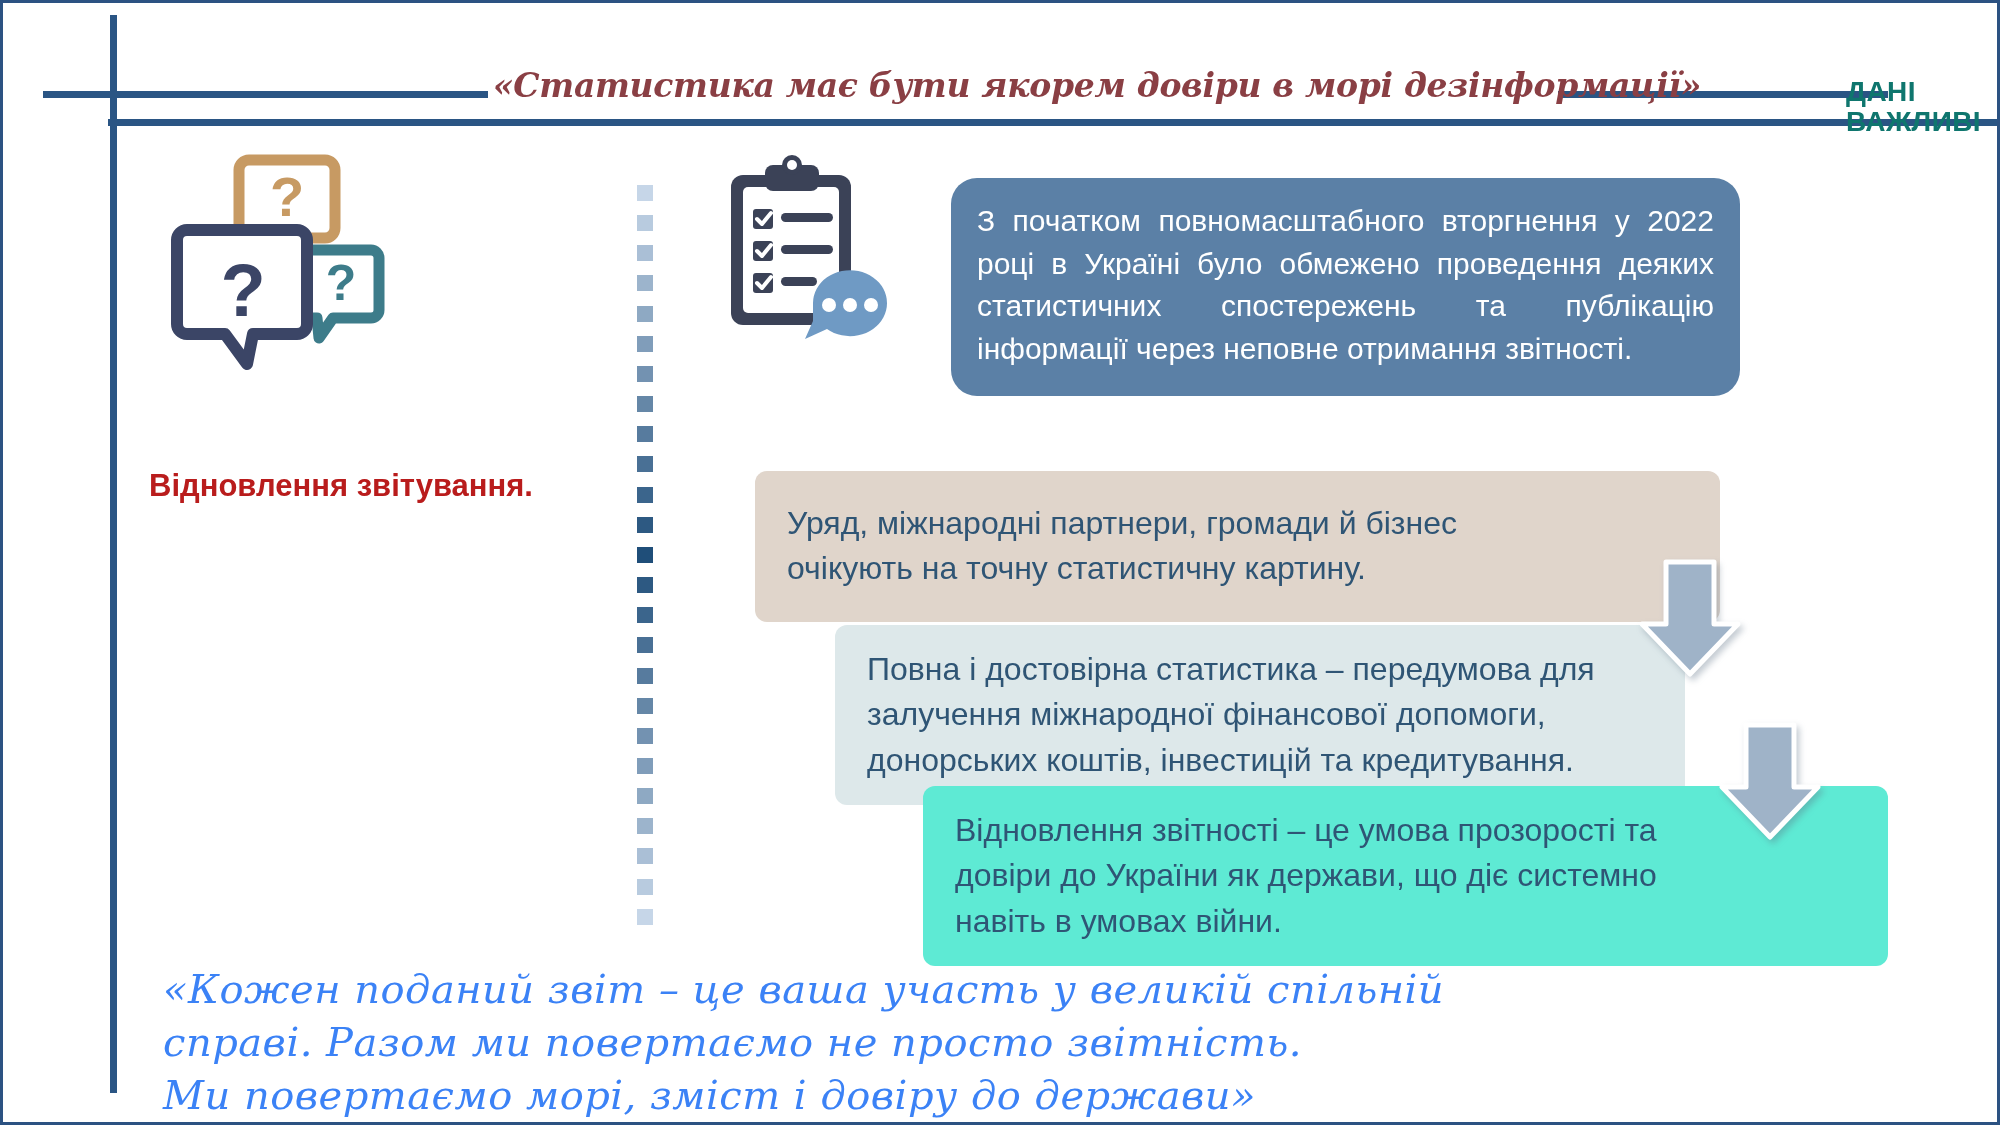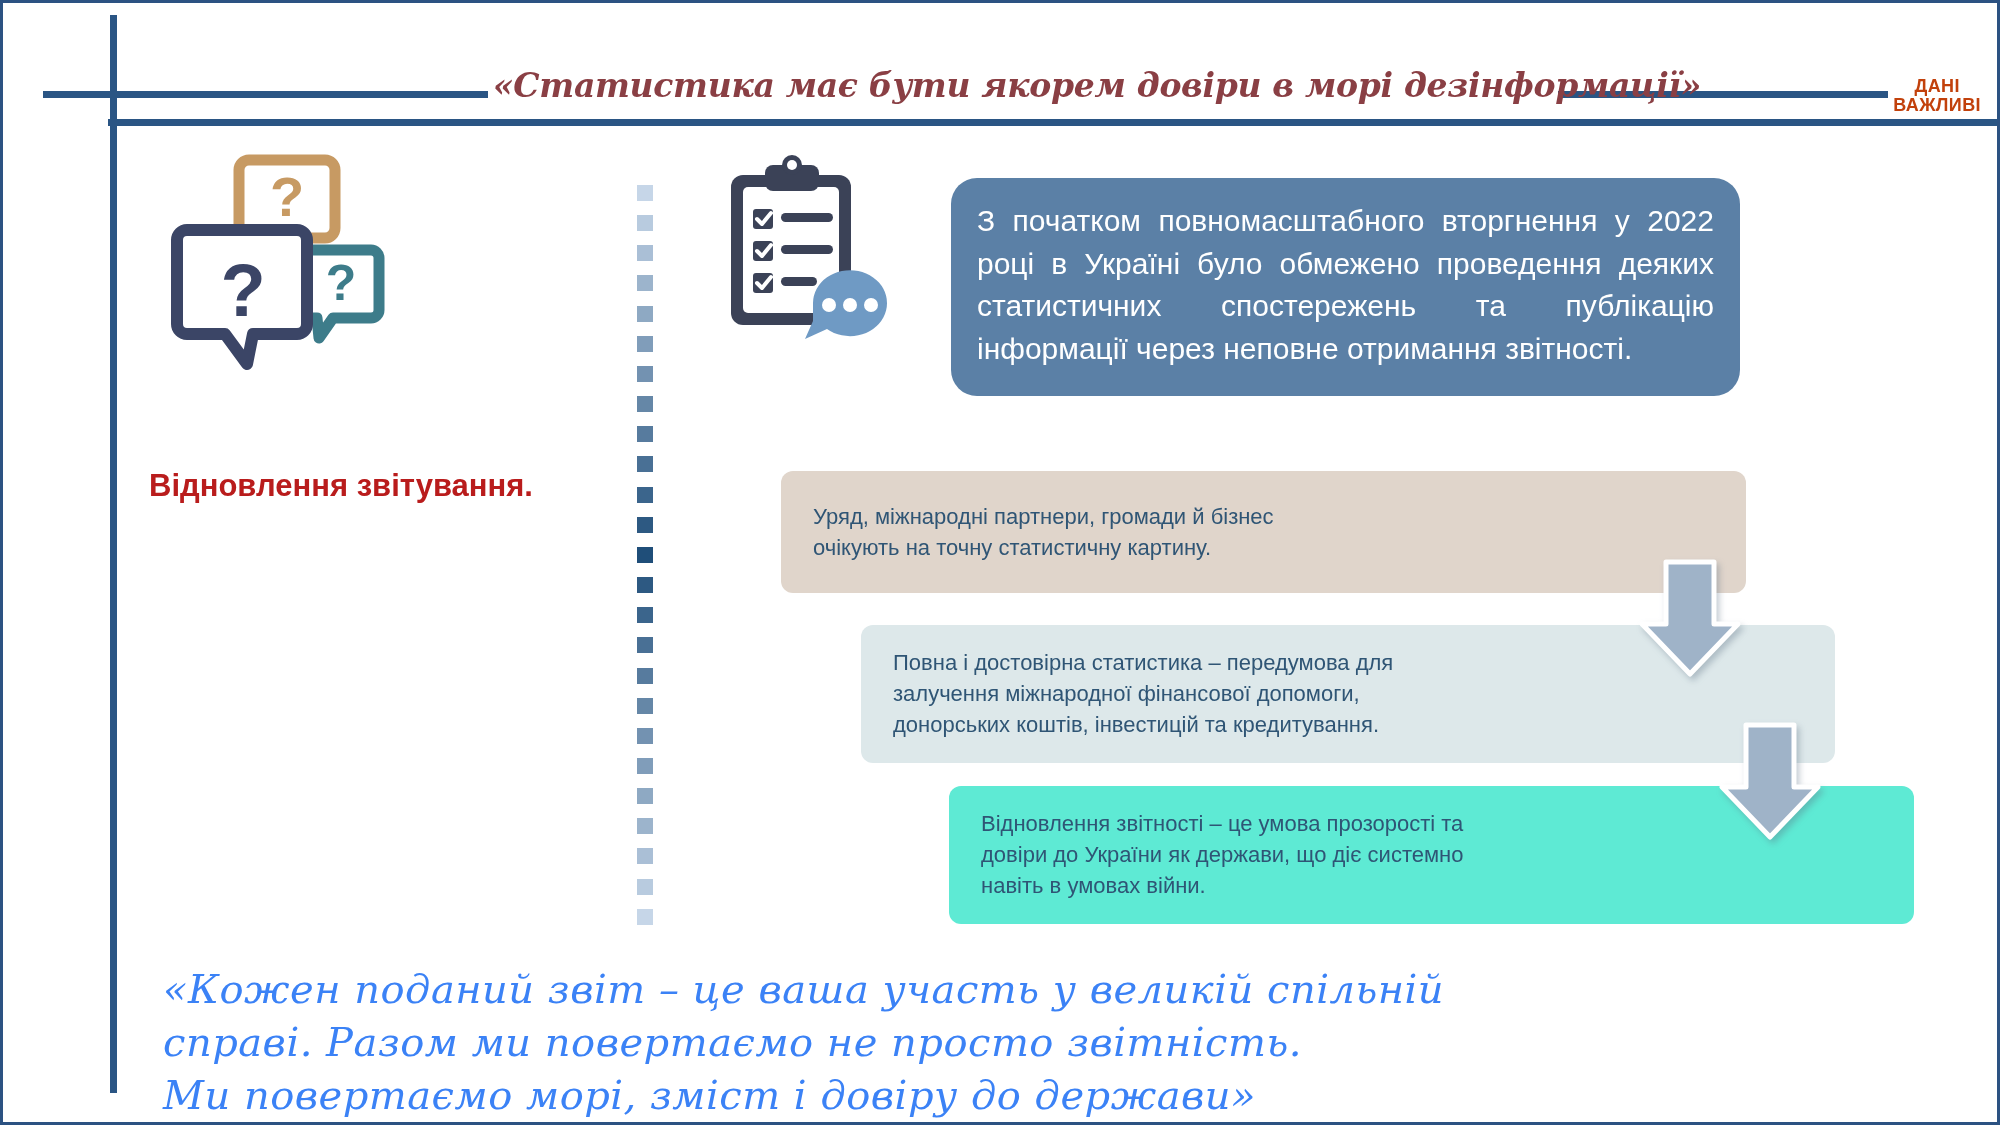--- a/index.html
+++ b/index.html
@@ -66,25 +66,25 @@
     color: #8a3f44;
     letter-spacing: -0.3px;
     white-space: nowrap;
   }
 
   
   .brand {
     position: absolute;
     right: 16px;
     top: 74px;
-    text-align: center;
+    text-align: left;
     line-height: 1.08;
-    font-size: 18px;
+    font-size: 28px;
     font-weight: bold;
-    color: #c2410c;
+    color: #0f766e;
     letter-spacing: 0.4px;
   }
 
   
   .q-icon {
     position: absolute;
     left: 150px;
     top: 135px;
     width: 240px;
     height: 240px;
@@ -144,35 +144,34 @@
     text-align: justify;
     text-align-last: left;
   }
 
   
   .info-box {
     position: absolute;
     box-sizing: border-box;
     border-radius: 12px;
     color: #2f5575;
-    font-size: 22px;
+    font-size: 32px;
     line-height: 1.42;
-    margin-left: 26px;
   }
   .info-box-1 {
     left: 752px;
     top: 468px;
     width: 965px;
     padding: 30px 30px 30px 32px;
     background: #e0d5cb;
   }
   .info-box-2 {
     left: 832px;
     top: 622px;
-    width: 974px;
+    width: 850px;
     padding: 22px 30px 22px 32px;
     background: #dde8ea;
   }
   .info-box-3 {
     left: 920px;
     top: 783px;
     width: 965px;
     padding: 22px 30px 22px 32px;
     background: #5eead4;
   }

